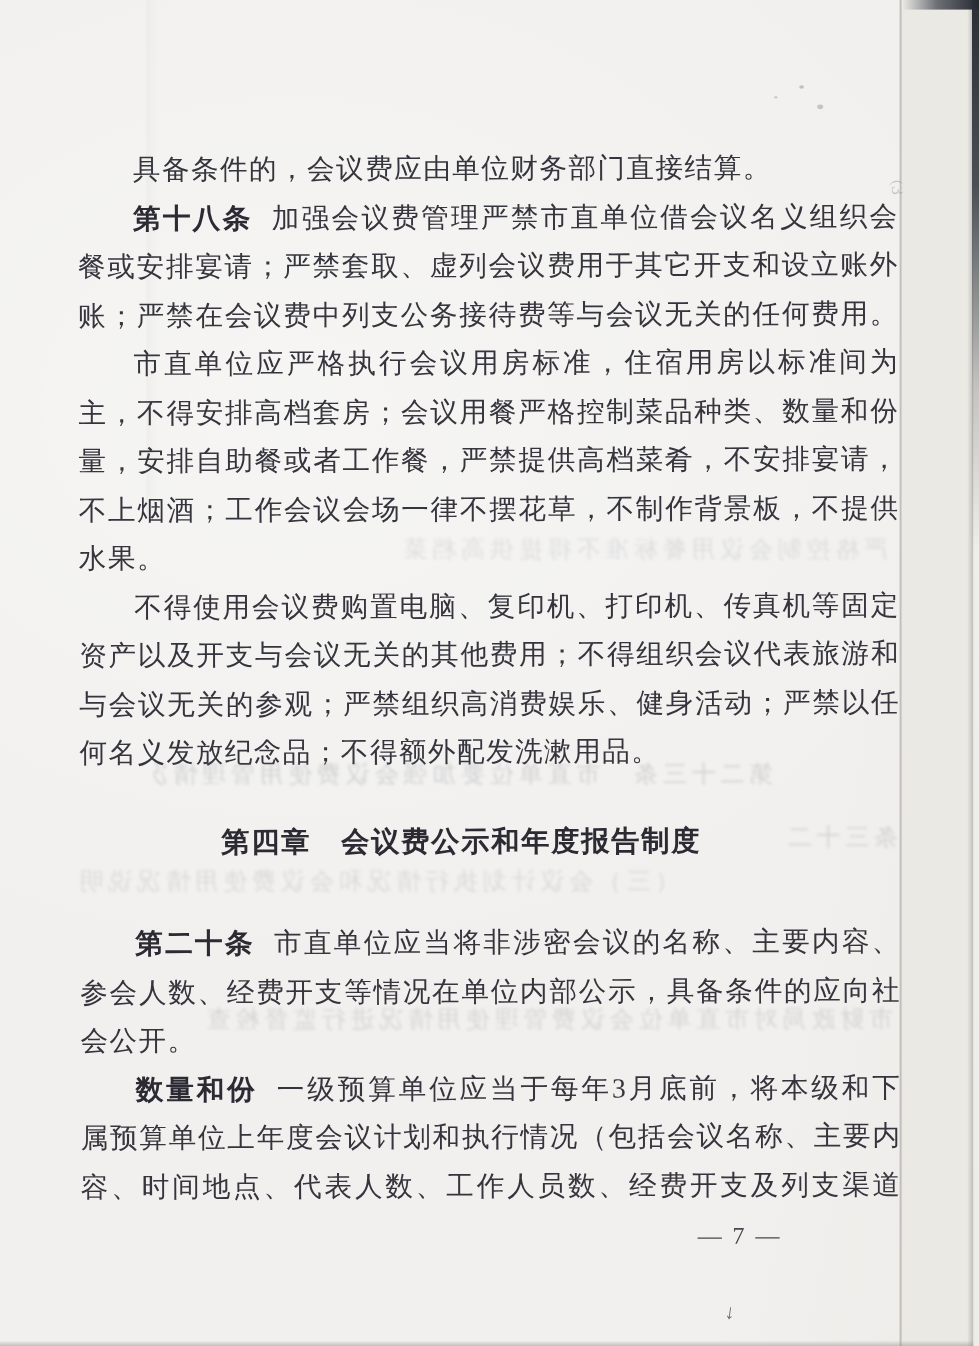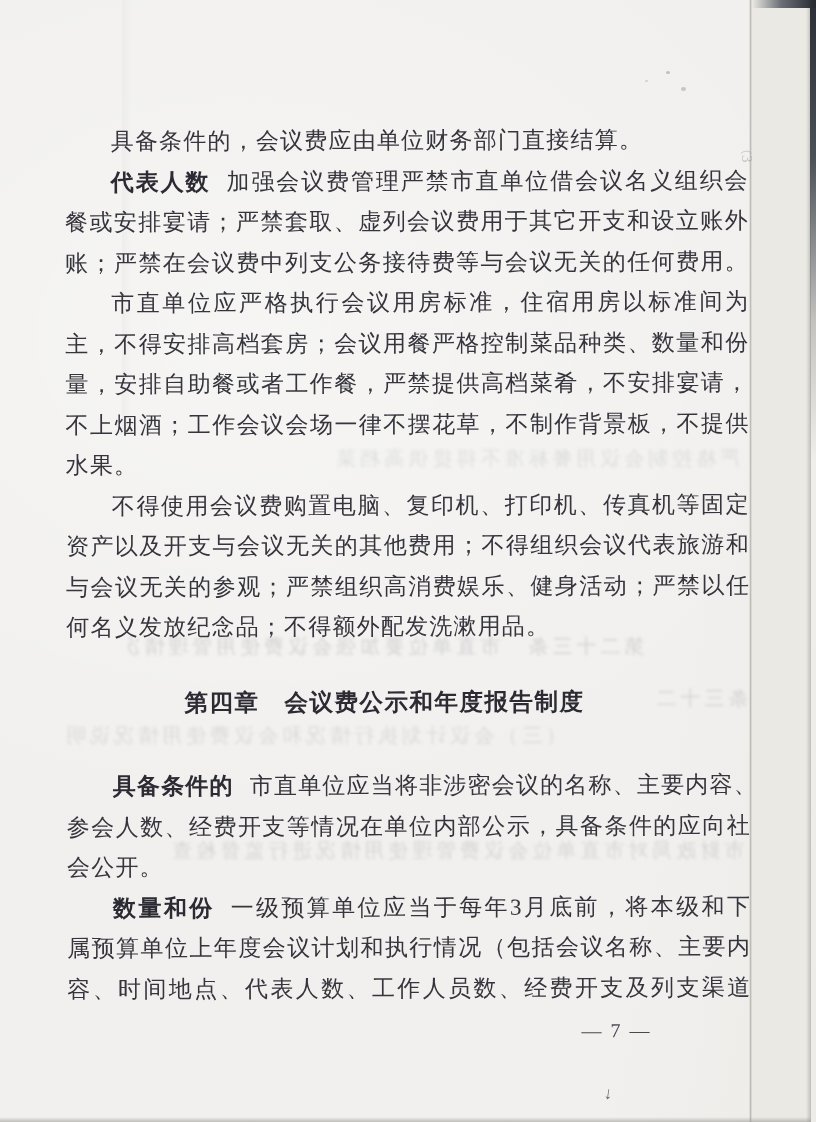--- a/index.html
+++ b/index.html
@@ -95,40 +95,40 @@
 </style>
 </head>
 <body>
 
 <div class="page">
   <div class="crease"></div>
 
   <div class="text-layer">
     <section class="tsec sec-a" id="sec0">
         <div class="tline first last">具备条件的，会议费应由单位财务部门直接结算。</div>
-        <div class="tline first"><b class="lead">代表人数</b>加强会议费管理严禁市直单位借会议名义组织会</div>
+        <div class="tline first"><b class="lead">第十八条</b>加强会议费管理严禁市直单位借会议名义组织会</div>
         <div class="tline">餐或安排宴请；严禁套取、虚列会议费用于其它开支和设立账外</div>
         <div class="tline">账；严禁在会议费中列支公务接待费等与会议无关的任何费用。</div>
         <div class="tline first">市直单位应严格执行会议用房标准，住宿用房以标准间为</div>
         <div class="tline">主，不得安排高档套房；会议用餐严格控制菜品种类、数量和份</div>
         <div class="tline">量，安排自助餐或者工作餐，严禁提供高档菜肴，不安排宴请，</div>
         <div class="tline">不上烟酒；工作会议会场一律不摆花草，不制作背景板，不提供</div>
         <div class="tline last">水果。</div>
         <div class="tline first">不得使用会议费购置电脑、复印机、打印机、传真机等固定</div>
         <div class="tline">资产以及开支与会议无关的其他费用；不得组织会议代表旅游和</div>
         <div class="tline">与会议无关的参观；严禁组织高消费娱乐、健身活动；严禁以任</div>
         <div class="tline last">何名义发放纪念品；不得额外配发洗漱用品。</div>
       </section>
 
     <div class="heading-row">
       <span>第四章　会议费公示和年度报告制度</span>
     </div>
 
     <section class="tsec sec-b" id="sec1">
-        <div class="tline first"><b class="lead">具备条件的</b>市直单位应当将非涉密会议的名称、主要内容、</div>
+        <div class="tline first"><b class="lead">第二十条</b>市直单位应当将非涉密会议的名称、主要内容、</div>
         <div class="tline">参会人数、经费开支等情况在单位内部公示，具备条件的应向社</div>
         <div class="tline last">会公开。</div>
         <div class="tline first"><b class="lead">数量和份</b>一级预算单位应当于每年3月底前，将本级和下</div>
         <div class="tline">属预算单位上年度会议计划和执行情况（包括会议名称、主要内</div>
         <div class="tline">容、时间地点、代表人数、工作人员数、经费开支及列支渠道</div>
       </section>
 
     <div class="page-number">— 7 —</div>
   </div>
 

